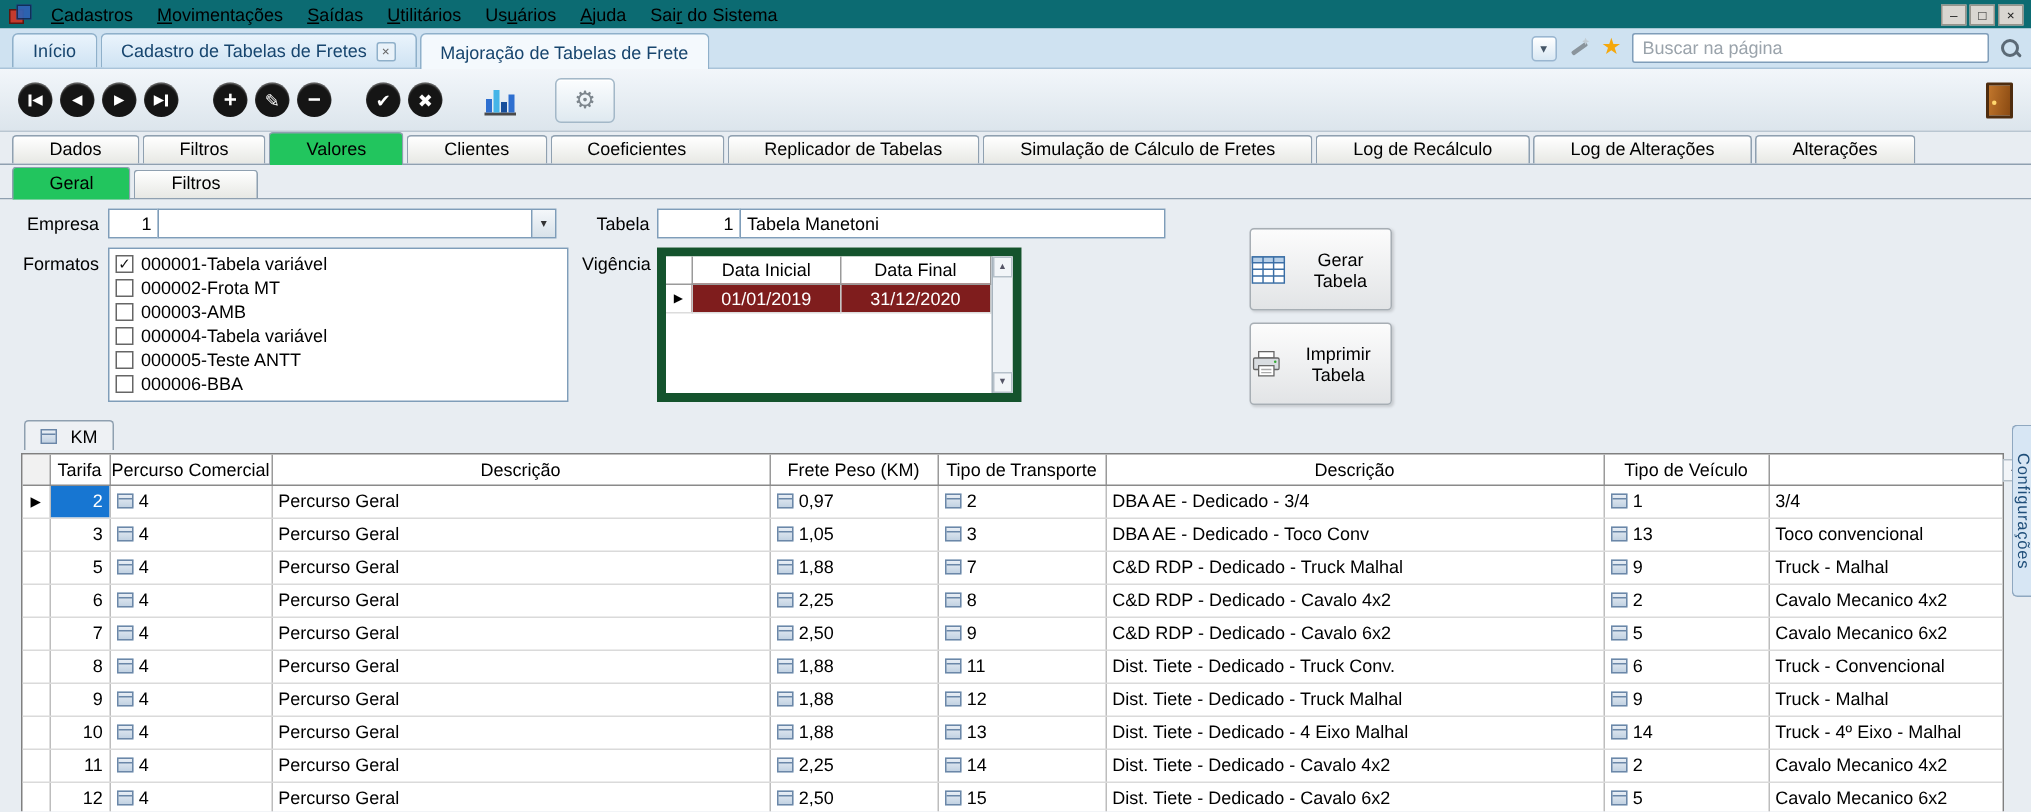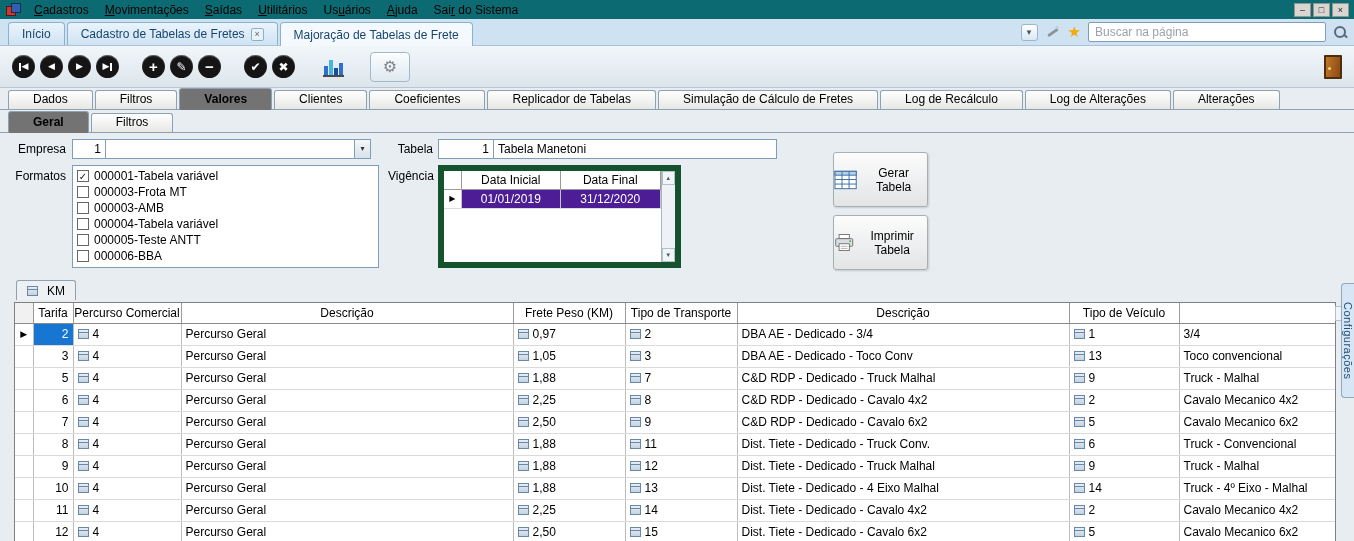--- a/index.html
+++ b/index.html
@@ -48,39 +48,39 @@
 .gear-btn{width:40px;height:30px;border:1px solid #a3b8c8;border-radius:4px;background:linear-gradient(#fbfdfe,#dfe9f0);display:flex;align-items:center;justify-content:center;color:#7d868d;font-size:16px;margin-left:16px;box-shadow:inset 0 1px 0 #fff;cursor:pointer}
 .exit-btn{margin-left:auto;background:none;border:none;cursor:pointer;padding:0}
 .door{width:18px;height:24px;border:2px solid #4e2c0e;border-radius:1px;background:linear-gradient(100deg,#c1762c,#8a4a12);position:relative;display:block}
 .door:after{content:"";position:absolute;left:2px;top:10px;width:3px;height:3px;border-radius:50%;background:#ffd76e}
 
 
 .tabstrip{display:flex;align-items:flex-end;padding-left:8px;border-bottom:1px solid #8fa0b0;background:#e8edf2;flex:0 0 auto}
 .tabstrip.main{height:22px}
 .tabstrip.sub{height:23px}
 .ctab{height:19px;line-height:17px;padding:0 24px;border:1px solid #8fa0b0;border-bottom:none;border-radius:3px 3px 0 0;background:linear-gradient(#ffffff,#e7e8e4);margin-right:2px;white-space:nowrap;cursor:pointer}
-.ctab.active{height:22px;line-height:20px;margin-bottom:-1px;background:#737373;font-weight:bold;z-index:2}
+.ctab.active{height:22px;line-height:20px;margin-bottom:-1px;background:#22c55e;font-weight:normal;z-index:2}
 
 
 .form{position:relative;height:145px;background:#e8edf2;flex:0 0 auto}
 .lbl{position:absolute;text-align:right;color:#000;white-space:nowrap}
 .field{position:absolute;height:20px;border:1px solid #7f9db9;background:#fff;font-size:12px;padding:0 4px;font-family:inherit;color:#000}
 .field.num{text-align:right}
 .combo{position:absolute;height:20px;border:1px solid #7f9db9;background:#fff;display:flex}
 .combo .fill{flex:1}
 .combo .drop{width:16px;border-left:1px solid #7f9db9;background:linear-gradient(#f4f7fa,#d8e2ea);font-size:8px;text-align:center;line-height:18px;color:#333;cursor:pointer}
 .listbox{position:absolute;border:1px solid #7f9db9;background:#fff;overflow:hidden;padding:2px 0}
 .fmt-item{display:flex;align-items:center;gap:5px;height:16px;padding:0 4px;cursor:default}
 .cb{width:12px;height:12px;border:1px solid #666;background:#fff;font-size:10px;line-height:11px;text-align:center;color:#111;flex:0 0 auto;cursor:pointer}
 .vg-wrap{position:absolute;border:6px solid #14532d;background:#fff;display:flex}
 .vg-table{border-collapse:collapse;table-layout:fixed;align-self:flex-start}
 .vg-table th{height:18px;border-right:1px solid #9a9a9a;border-bottom:1px solid #9a9a9a;background:#fff;font-weight:normal;text-align:center;font-size:12px}
 .vg-table td{height:19px;border-right:1px solid #c4c4c4;border-bottom:1px solid #dcdcdc;text-align:center;font-size:12px;background:#fff}
 .vg-table td.vselcell{font-size:8px;background:#fff;color:#000}
-.vg-table tr.vsel td.vcell{background:#4c1d95;color:#fff}
+.vg-table tr.vsel td.vcell{background:#7f1d1d;color:#fff}
 .vscroll{width:15px;border-left:1px solid #a8b4be;background:#eef2f6;display:flex;flex-direction:column;justify-content:space-between}
 .sbtn{height:14px;background:#f2f5f8;border:1px solid #b5c0c9;font-size:6px;line-height:12px;text-align:center;color:#556;cursor:pointer}
 .big-btn{position:absolute;width:95px;border:1px solid #a7aeb4;border-radius:3px;background:linear-gradient(#fcfcfc,#e2e4e6);display:flex;flex-direction:row;align-items:center;justify-content:center;gap:3px;cursor:pointer;font-family:inherit;font-size:12px;color:#000;box-shadow:1px 1px 2px rgba(0,0,0,.15)}
 
 
 .grid-tabrow{height:22px;background:#e8edf2;display:flex;align-items:flex-end;padding-left:16px;flex:0 0 auto}
 .km-tab{display:flex;align-items:center;gap:5px;height:20px;padding:0 10px;border:1px solid #8fa0b0;border-bottom:none;border-radius:3px 3px 0 0;background:#eef1f4;cursor:pointer}
 
 
 .grid-area{position:relative;flex:1 1 auto;background:#e8edf2;overflow:hidden}
@@ -219,21 +219,21 @@
     <input class="field" style="left: 493px; top: 6px; width: 284px;" value="Tabela Manetoni">
 
     <span class="lbl" style="left:8px;top:36px;width:58px">Formatos</span>
     <div class="listbox" style="left:72px;top:32px;width:307px;height:103px">
         <div class="fmt-item">
           <span class="cb">✓</span>
           <span>000001-Tabela variável</span>
         </div>
         <div class="fmt-item">
           <span class="cb"></span>
-          <span>000003-Frota MT</span>
+          <span>000002-Frota MT</span>
         </div>
         <div class="fmt-item">
           <span class="cb"></span>
           <span>000003-AMB</span>
         </div>
         <div class="fmt-item">
           <span class="cb"></span>
           <span>000004-Tabela variável</span>
         </div>
         <div class="fmt-item">

